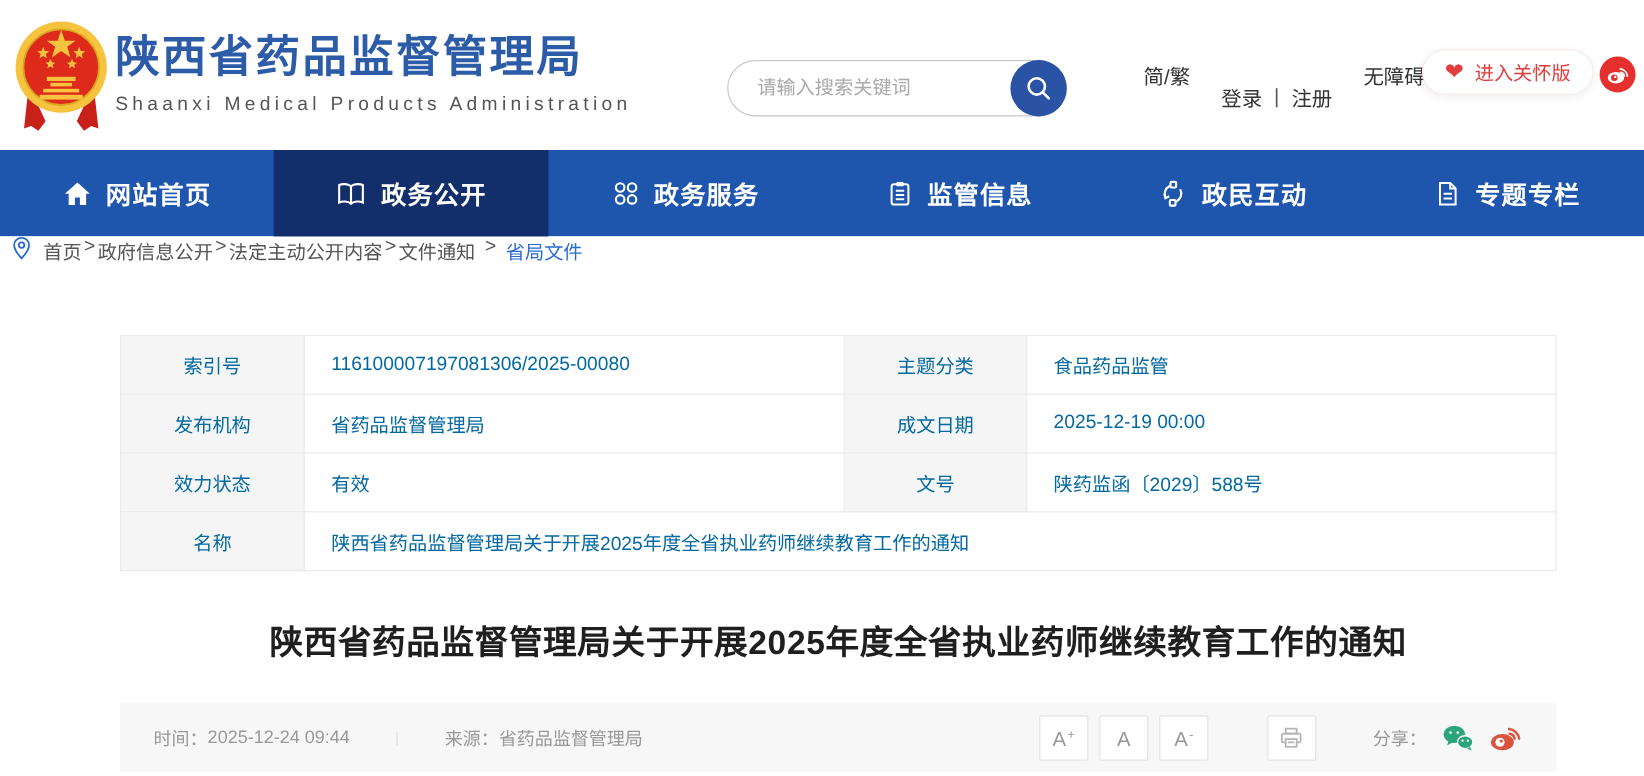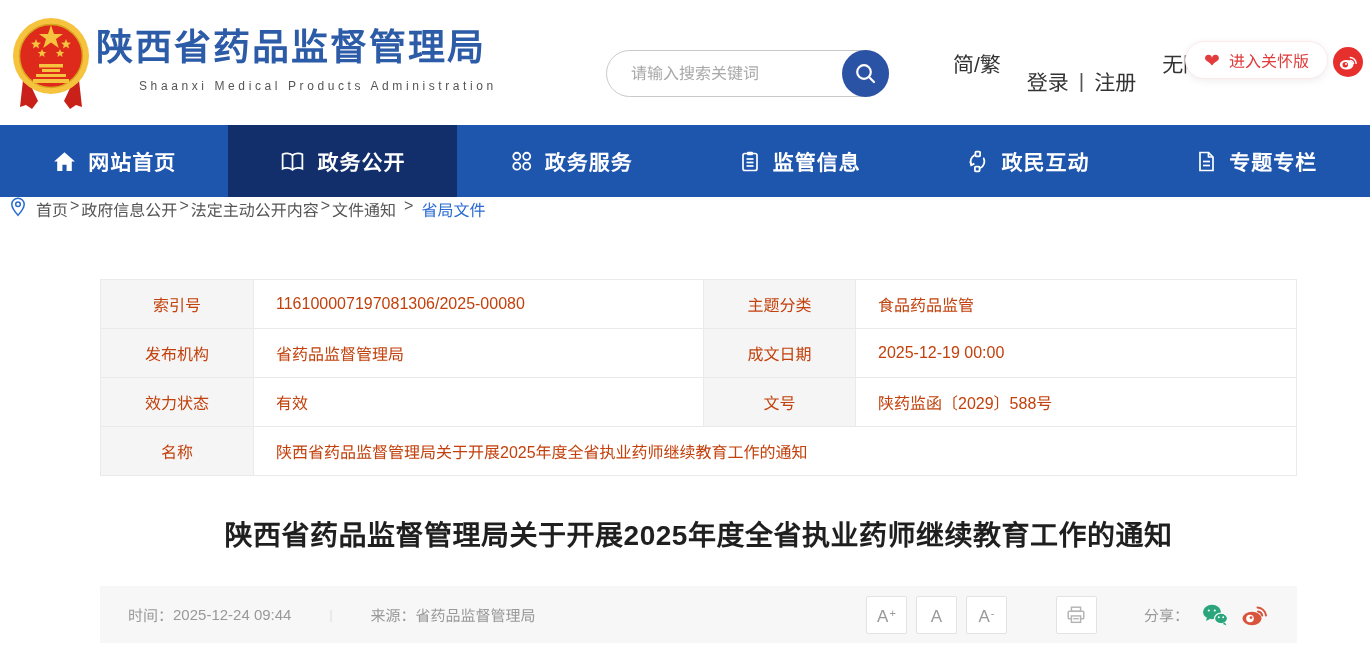--- a/index.html
+++ b/index.html
@@ -8,30 +8,30 @@
     font-family:"Liberation Sans","DejaVu Sans",sans-serif; color:#333;
   }
   
   .header { position:relative; height:125px; background:#fff; }
   .emblem { position:absolute; left:12px; top:9px; width:78px; height:106px; }
   .brand { position:absolute; left:96px; top:17px; }
   .brand-title {
     font-family:"Liberation Serif","DejaVu Serif",serif;
     font-size:37px; font-weight:bold; color:#2c5ba8; letter-spacing:2px;
   }
-  .brand-sub { margin-top:8px; font-size:12px; color:#555; letter-spacing:3.6px;margin-left:43px; }
+  .brand-sub { margin-top:8px; font-size:16px; color:#555; letter-spacing:3.6px; }
   .search { position:absolute; left:606px; top:50px; width:283px; height:47px;
     border:1px solid #c9c9c9; border-radius:24px; display:flex; align-items:center; background:#fff; }
   .search-input { flex:1; border:none; outline:none; background:transparent;
     font-size:16px; color:#333; padding-left:24px; font-family:inherit; }
   .search-input::placeholder { color:#a9a9a9; }
   .search-btn { width:47px; height:47px; margin-right:-1px; border:none; border-radius:50%;
     background:#2a52a5; display:flex; align-items:center; justify-content:center; cursor:pointer; }
   .utility { position:absolute; left:953px; top:50px; display:flex; align-items:center;
-    gap:26px; font-size:21px; color:#333; height:25px; }
+    gap:26px; font-size:17px; color:#333; height:25px; }
   .utility a { color:#333; text-decoration:none; cursor:pointer; }
   .login-reg { display:flex; align-items:center; gap:10px;margin-top:36px; }
   .login-div { color:#555; }
   .care-btn { position:absolute; left:1185px; top:41px; height:38px; padding:0 18px;
     border-radius:19px; background:#fff; border:1px solid #fbeaea;
     box-shadow:0 2px 8px rgba(0,0,0,.07); display:flex; align-items:center; gap:9px;
     color:#e03c3c; font-size:16px; cursor:pointer; }
   .heart { color:#e23c3c; font-size:19px; line-height:1; }
   .weibo-top { position:absolute; left:1333px; top:47px; width:30px; height:30px;
     border-radius:50%; background:#e6302d; display:flex; align-items:center; justify-content:center; cursor:pointer; }
@@ -44,21 +44,21 @@
   .breadcrumb { height:82px; display:flex; padding-left:10px;
     font-size:16px; color:#555; background:#fff; }
   .crumb-pin { margin-right:10px; display:flex; }
   .crumb { cursor:pointer; }
   .crumb-sep { margin:0 2px; color:#555; }
   .crumb-sep.last { margin:0 8px; }
   .crumb.current { color:#2a6bd2; }
   
   .content { width:1197px; margin-left:100px; }
   table.info { width:100%; border-collapse:collapse; table-layout:fixed; }
-  table.info td { border:1px solid #eaeaea; height:49px; font-size:16px; color:#c2410c; }
+  table.info td { border:1px solid #eaeaea; height:49px; font-size:16px; color:#0369a1; }
   td.lbl { background:#f5f5f5; text-align:center; }
   td.val { background:#fff; padding-left:22px; }
   col.c1 { width:153px; } col.c2 { width:450px; } col.c3 { width:152px; }
   .article-title { margin-top:37px; text-align:center; font-size:28px; font-weight:bold;
     color:#1f1f1f; letter-spacing:.5px; }
   .meta { margin-top:33px; height:57px; background:#f7f7f7; display:flex; align-items:center;
     padding:0 28px; color:#999; font-size:15px; }
   .meta-div { color:#ddd; margin:0 38px; font-size:12px; }
   .meta-right { margin-left:auto; display:flex; align-items:center; gap:9px; }
   .font-btn { width:41px; height:38px; background:#fff; border:1px solid #e3e3e3; border-radius:2px;

